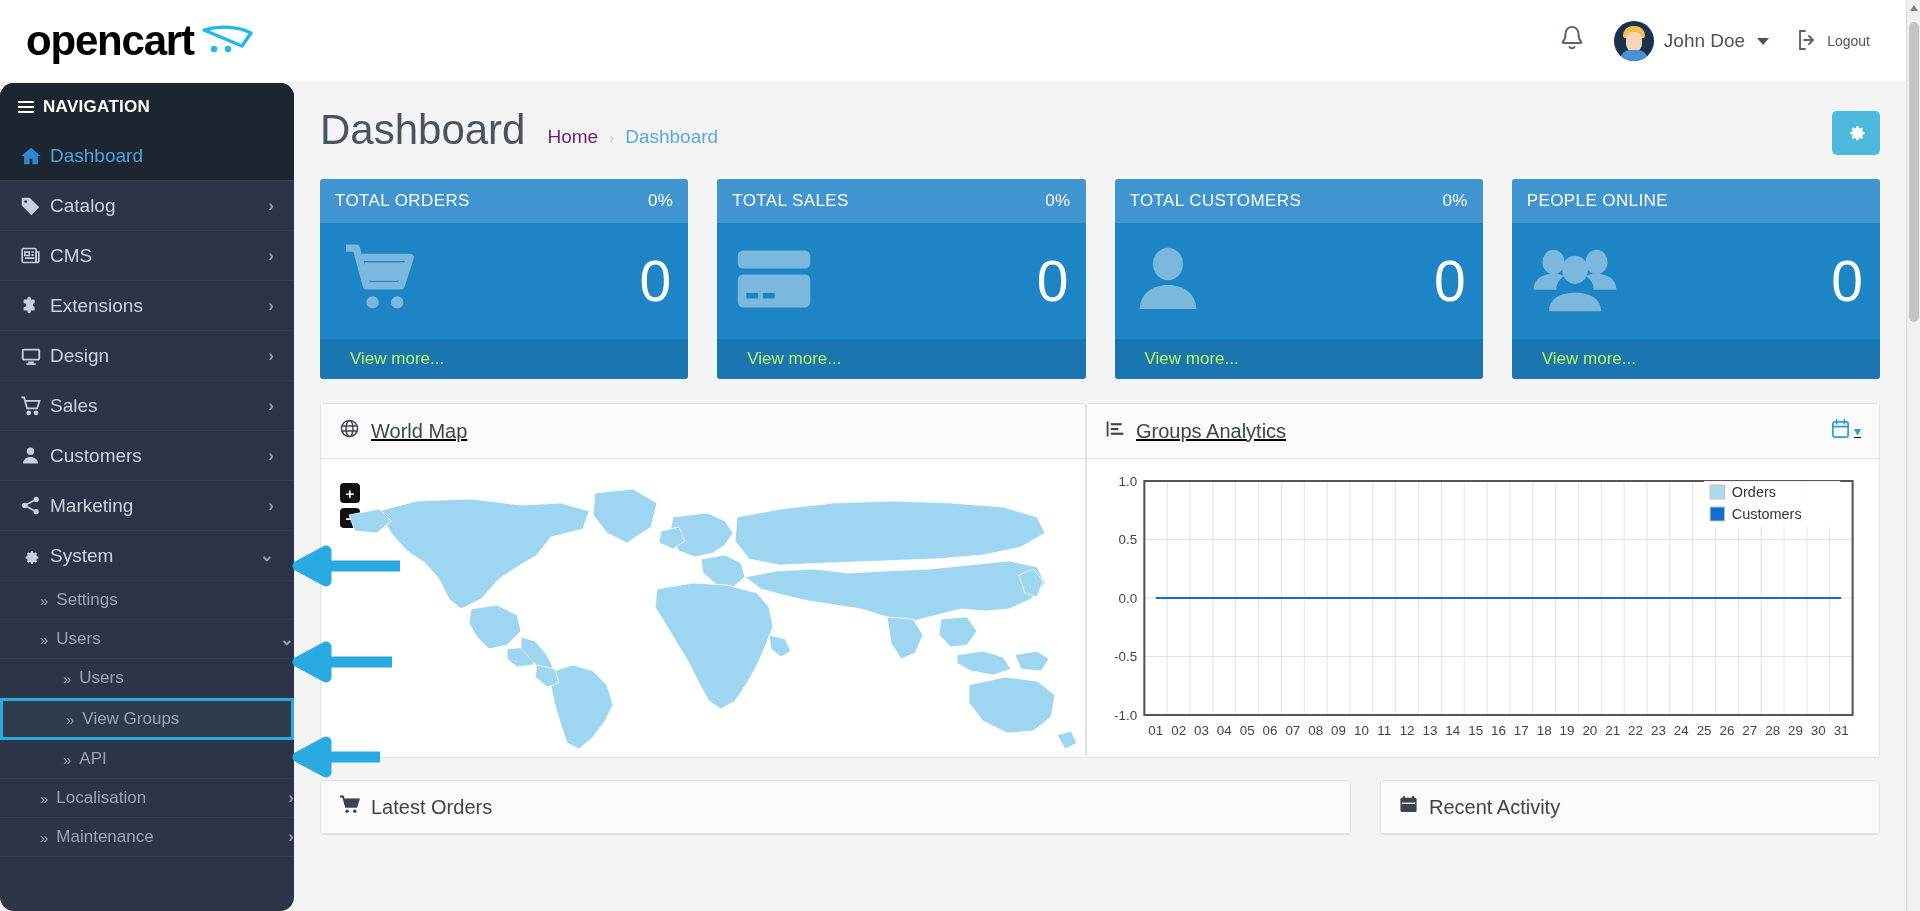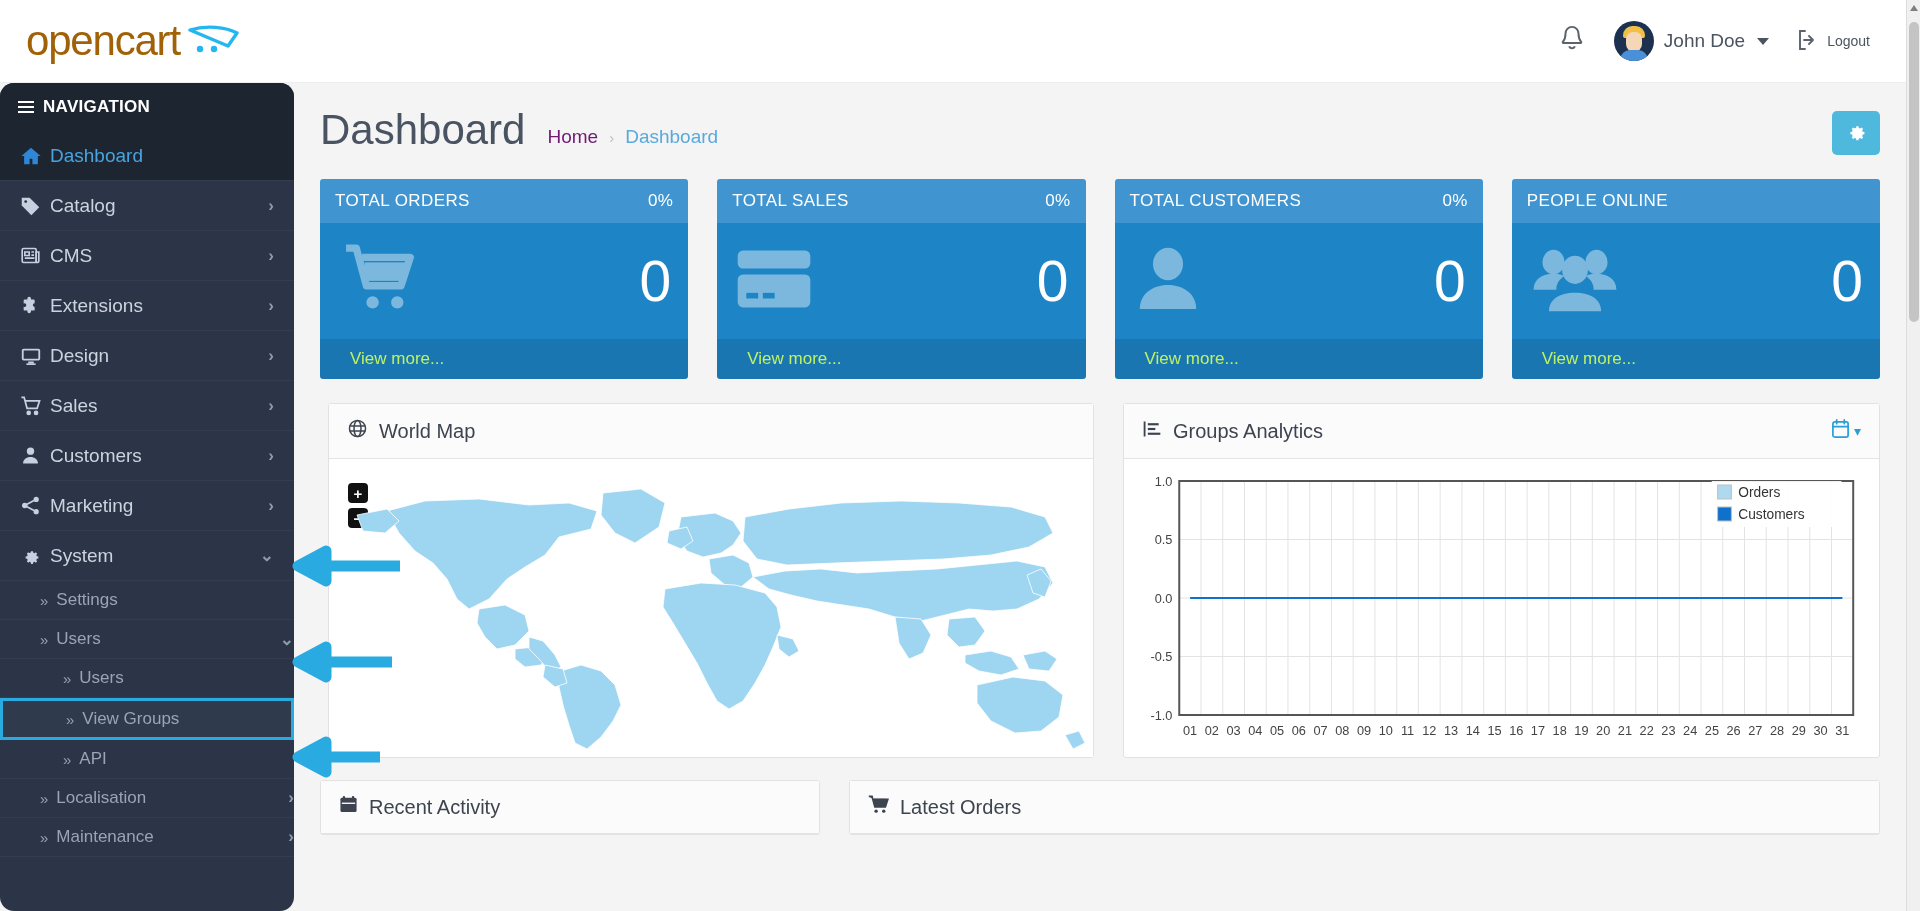--- a/index.html
+++ b/index.html
@@ -11,21 +11,21 @@
   .app { position: relative; width: 1920px; height: 911px; overflow: hidden; }
 
   
   .topbar {
     position: absolute; top: 0; left: 0; width: 1906px; height: 83px;
     background: #ffffff; display: flex; align-items: center;
     border-bottom: 1px solid #eee; z-index: 30;
   }
   .logo-wrap { display: flex; align-items: center; margin-left: 26px; }
   .logo-text {
-    font-size: 42px; font-weight: 400; color: #a16207;
+    font-size: 42px; font-weight: 700; color: #000000;
     letter-spacing: -1.2px; line-height: 1;
   }
   .logo-cart { margin-left: 8px; margin-top: 2px; }
   .top-right {
     margin-left: auto; display: flex; align-items: center;
     gap: 0px; margin-right: 22px;
   }
   .bell-btn { padding: 8px 16px; cursor: pointer; display:flex; align-items:center; }
   .user-menu {
     display: flex; align-items: center; gap: 10px;
@@ -116,21 +116,21 @@
   }
   .card-body .big {
     margin-left: auto; color: #fff; font-size: 57px; font-weight: 300; line-height: 1;
   }
   .card-foot {
     background: #1a76b0; color: #bef264; font-size: 17px; padding: 10px 30px;
   }
   .ghost { opacity: .42; }
 
   
-  .panels { display: flex; gap: 29px; padding: 24px 26px 0 34px; }
+  .panels { display: flex; padding: 24px 26px 0 26px; text-decoration: underline; }
   .panel { background: #fff; border: 1px solid #e2e2e2; border-radius: 3px; }
   .panel-head {
     display: flex; align-items: center; gap: 11px;
     padding: 14px 18px; border-bottom: 1px solid #e4e4e4;
     font-size: 20px; color: #3d4450; background: #fbfbfb;
   }
   .panel-head .tool { margin-left: auto; display:flex; align-items:center; gap:4px; cursor:pointer; }
   .panel-map { width: 766px; }
   .panel-chart { flex: 1; }
   .map-body { height: 298px; position: relative; background: #fff; overflow: hidden; }
@@ -596,47 +596,47 @@
               <rect x="590" y="14" width="14" height="14" fill="#aed9ef" stroke="#bfbfbf" stroke-width="1"></rect>
               <text x="611" y="26" font-size="14" fill="#333" font-family="&quot;Liberation Sans&quot;, sans-serif">Orders</text>
               <rect x="590" y="36" width="14" height="14" fill="#1071cd" stroke="#bfbfbf" stroke-width="1"></rect>
               <text x="611" y="48" font-size="14" fill="#333" font-family="&quot;Liberation Sans&quot;, sans-serif">Customers</text>
             </svg>
         </div>
       </div>
     </div>
 
     <div class="bottom-panels">
-      <div class="panel panel-activity">
-        <div class="panel-head">
-          <span>
-            <svg width="19" height="19" viewBox="0 0 20 20" fill="#3d4450">
-              <rect x="1.5" y="3" width="17" height="15" rx="1.6"></rect>
-              <rect x="4" y="1" width="2.4" height="4" rx="1" fill="#3d4450"></rect>
-              <rect x="13.6" y="1" width="2.4" height="4" rx="1" fill="#3d4450"></rect>
-              <rect x="3" y="8" width="14" height="1.4" fill="#fff"></rect>
-            </svg>
-          </span>
-          <span>Recent Activity</span>
-        </div>
-      </div>
       <div class="panel panel-latest">
         <div class="panel-head">
           <span>
             <svg width="21" height="19" viewBox="0 0 22 20" fill="#3d4450">
               <path d="M0.8 1.5h3.4l3 11h11l2.6-8H6"></path>
               <path d="M0.8 1.5h3.4l3 11h11l2.6-8H6" stroke="#3d4450" stroke-width="1.8" fill="none"></path>
               <circle cx="8.5" cy="17" r="1.8"></circle>
                 <circle cx="16.5" cy="17" r="1.8"></circle>
               <rect x="6" y="4" width="13" height="6" fill="#3d4450"></rect>
             </svg>
           </span>
           <span>Latest Orders</span>
         </div>
       </div>
+      <div class="panel panel-activity">
+        <div class="panel-head">
+          <span>
+            <svg width="19" height="19" viewBox="0 0 20 20" fill="#3d4450">
+              <rect x="1.5" y="3" width="17" height="15" rx="1.6"></rect>
+              <rect x="4" y="1" width="2.4" height="4" rx="1" fill="#3d4450"></rect>
+              <rect x="13.6" y="1" width="2.4" height="4" rx="1" fill="#3d4450"></rect>
+              <rect x="3" y="8" width="14" height="1.4" fill="#fff"></rect>
+            </svg>
+          </span>
+          <span>Recent Activity</span>
+        </div>
+      </div>
     </div>
   </div>
 
   <svg class="arrow" style="left:292px; top:545px" width="110" height="42">
     <path d="M108 21 L34 21 M34 6 L6 21 L34 36 L34 6 Z" fill="#29abe2" stroke="#29abe2" stroke-width="11" stroke-linejoin="round"></path>
   </svg>
   <svg class="arrow" style="left:292px; top:641px" width="104" height="42">
     <path d="M100 21 L34 21 M34 6 L6 21 L34 36 L34 6 Z" fill="#29abe2" stroke="#29abe2" stroke-width="11" stroke-linejoin="round"></path>
   </svg>
   <svg class="arrow" style="left:292px; top:736px" width="92" height="42">

